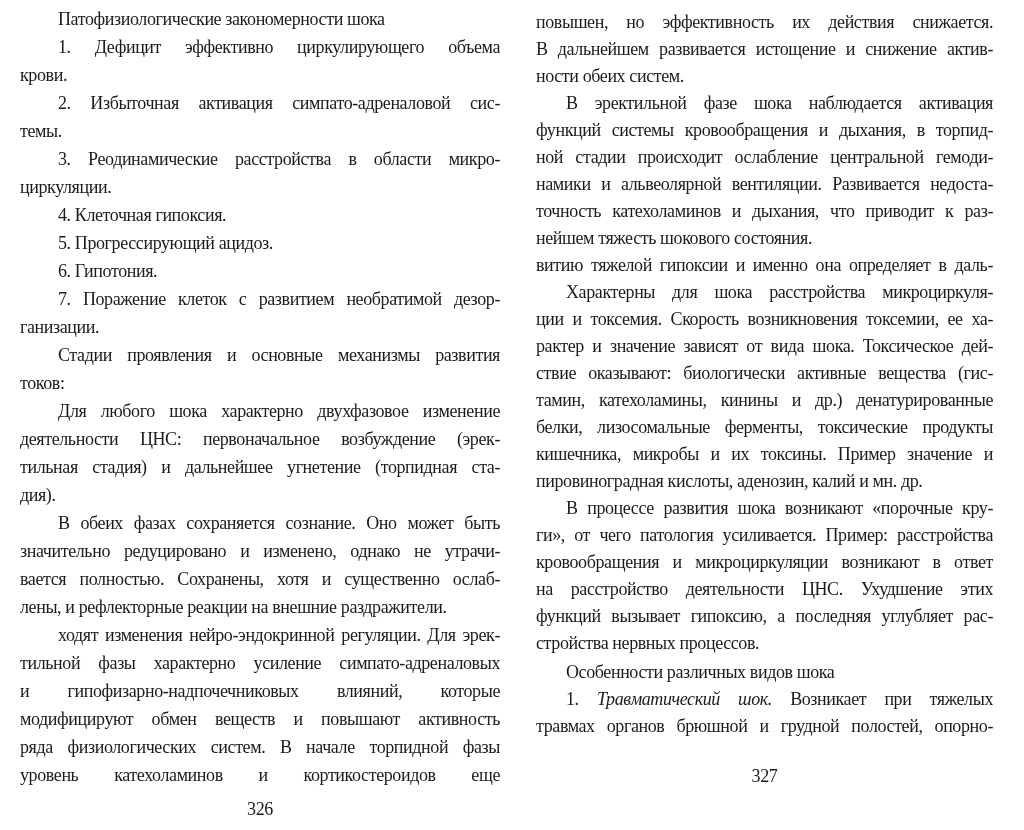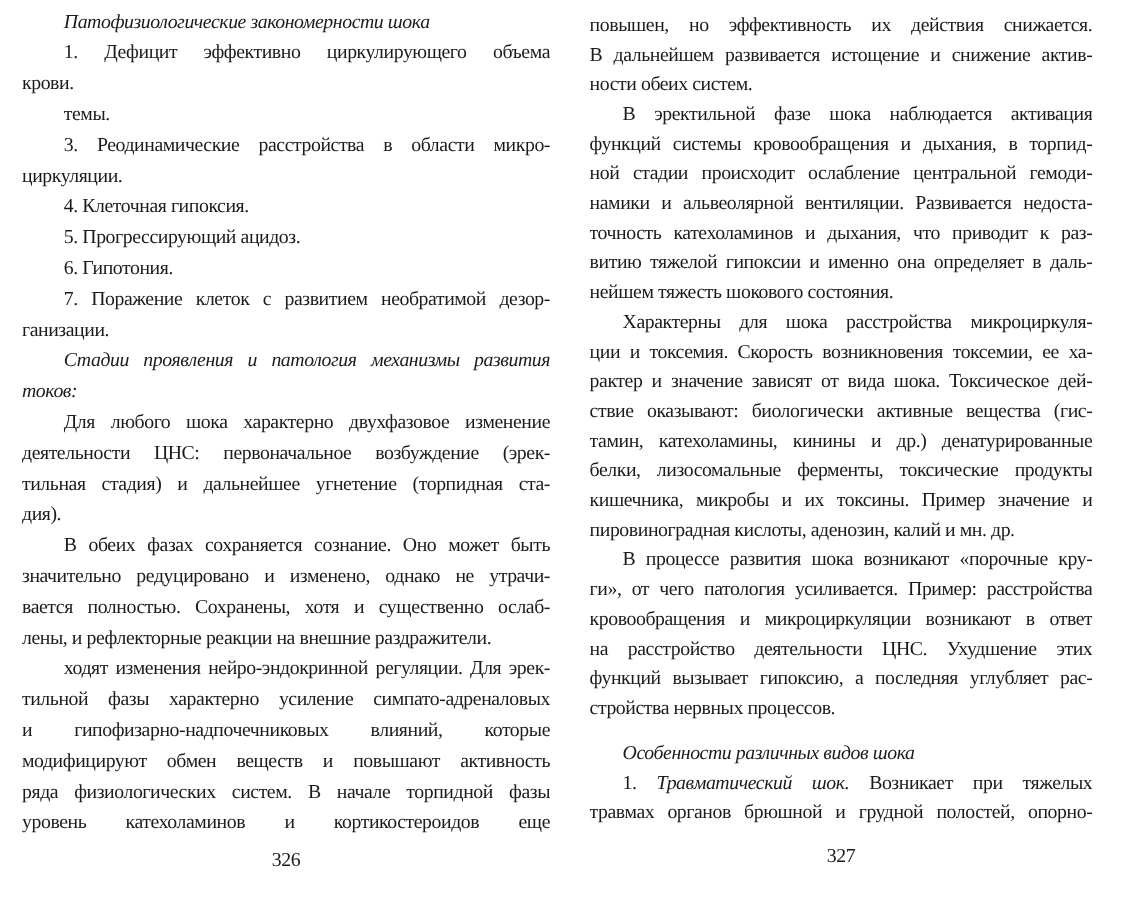--- a/index.html
+++ b/index.html
@@ -46,68 +46,68 @@
   .line.last {
     text-align-last: left;
   }
   .block > .line:first-child {
     text-indent: var(--indent);
   }
   .block.noindent > .line:first-child {
     text-indent: 0;
   }
   .heading-block {
-    font-style: italic;
   }
   .gap-before {
-    margin-top: 14px;
+    margin-top: 2px;
   }
   .it {
     font-style: italic;
   }
   .pagenum {
     text-align: center;
     line-height: var(--lh);
   }
   .page-left .pagenum  { margin-top: 6px; }
-  .page-right .pagenum { margin-top: 13px; }
+  .page-right .pagenum { margin-top: 23px; }
 </style>
 </head>
 <body>
 
 <div class="page page-left">
   <div class="block heading-block">
       <div class="line last">Патофизиологические закономерности шока</div>
     </div>
   <div class="block">
       <div class="line">1. Дефицит эффективно циркулирующего объема</div>
       <div class="line last">крови.</div>
     </div>
   <div class="block">
+      <div class="line">2. Избыточная активация симпато-адреналовой сис-</div>
       <div class="line last">темы.</div>
     </div>
   <div class="block">
       <div class="line">3. Реодинамические расстройства в области микро-</div>
       <div class="line last">циркуляции.</div>
     </div>
   <div class="block">
       <div class="line last">4. Клеточная гипоксия.</div>
     </div>
   <div class="block">
       <div class="line last">5. Прогрессирующий ацидоз.</div>
     </div>
   <div class="block">
       <div class="line last">6. Гипотония.</div>
     </div>
   <div class="block">
       <div class="line">7. Поражение клеток с развитием необратимой дезор-</div>
       <div class="line last">ганизации.</div>
     </div>
   <div class="block heading-block">
-      <div class="line">Стадии проявления и патология механизмы развития</div>
+      <div class="line">Стадии проявления и основные механизмы развития</div>
       <div class="line last">токов:</div>
     </div>
   <div class="block">
       <div class="line">Для любого шока характерно двухфазовое изменение</div>
       <div class="line">деятельности ЦНС: первоначальное возбуждение (эрек-</div>
       <div class="line">тильная стадия) и дальнейшее угнетение (торпидная ста-</div>
       <div class="line last">дия).</div>
     </div>
   <div class="block">
       <div class="line">В обеих фазах сохраняется сознание. Оно может быть</div>
@@ -131,22 +131,22 @@
       <div class="line">повышен, но эффективность их действия снижается.</div>
       <div class="line">В дальнейшем развивается истощение и снижение актив-</div>
       <div class="line last">ности обеих систем.</div>
     </div>
   <div class="block">
       <div class="line">В эректильной фазе шока наблюдается активация</div>
       <div class="line">функций системы кровообращения и дыхания, в торпид-</div>
       <div class="line">ной стадии происходит ослабление центральной гемоди-</div>
       <div class="line">намики и альвеолярной вентиляции. Развивается недоста-</div>
       <div class="line">точность катехоламинов и дыхания, что приводит к раз-</div>
+      <div class="line last">нейшем тяжесть шокового состояния.</div>
       <div class="line">витию тяжелой гипоксии и именно она определяет в даль-</div>
-      <div class="line last">нейшем тяжесть шокового состояния.</div>
     </div>
   <div class="block">
       <div class="line">Характерны для шока расстройства микроциркуля-</div>
       <div class="line">ции и токсемия. Скорость возникновения токсемии, ее ха-</div>
       <div class="line">рактер и значение зависят от вида шока. Токсическое дей-</div>
       <div class="line">ствие оказывают: биологически активные вещества (гис-</div>
       <div class="line">тамин, катехоламины, кинины и др.) денатурированные</div>
       <div class="line">белки, лизосомальные ферменты, токсические продукты</div>
       <div class="line">кишечника, микробы и их токсины. Пример значение и</div>
       <div class="line last">пировиноградная кислоты, аденозин, калий и мн. др.</div>

